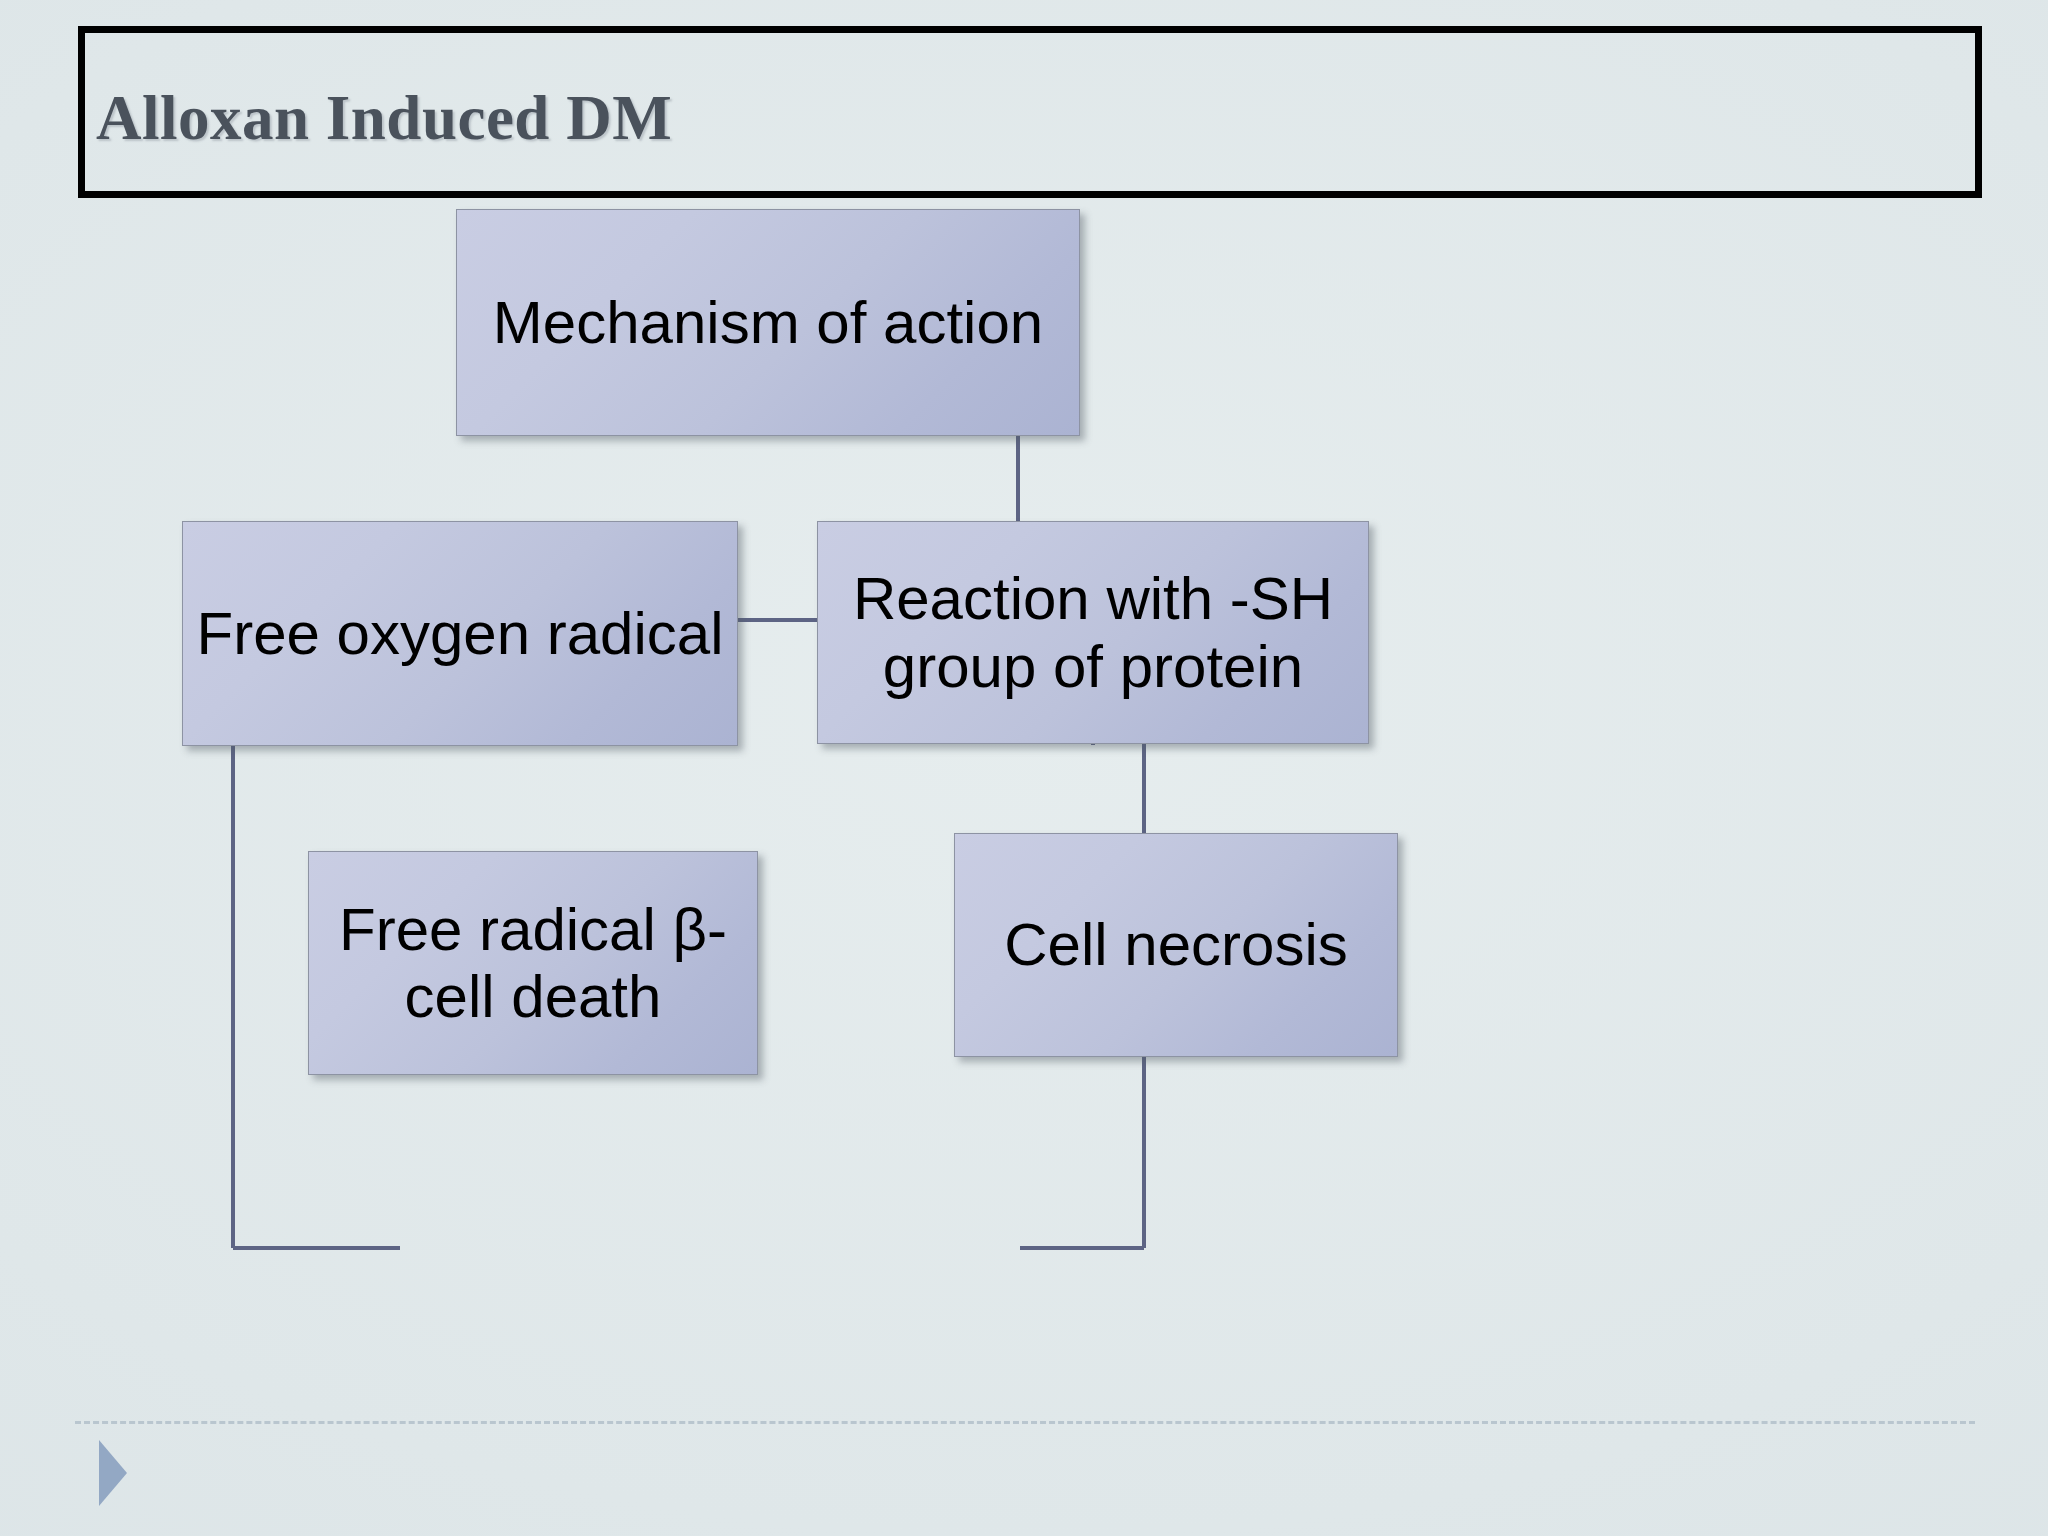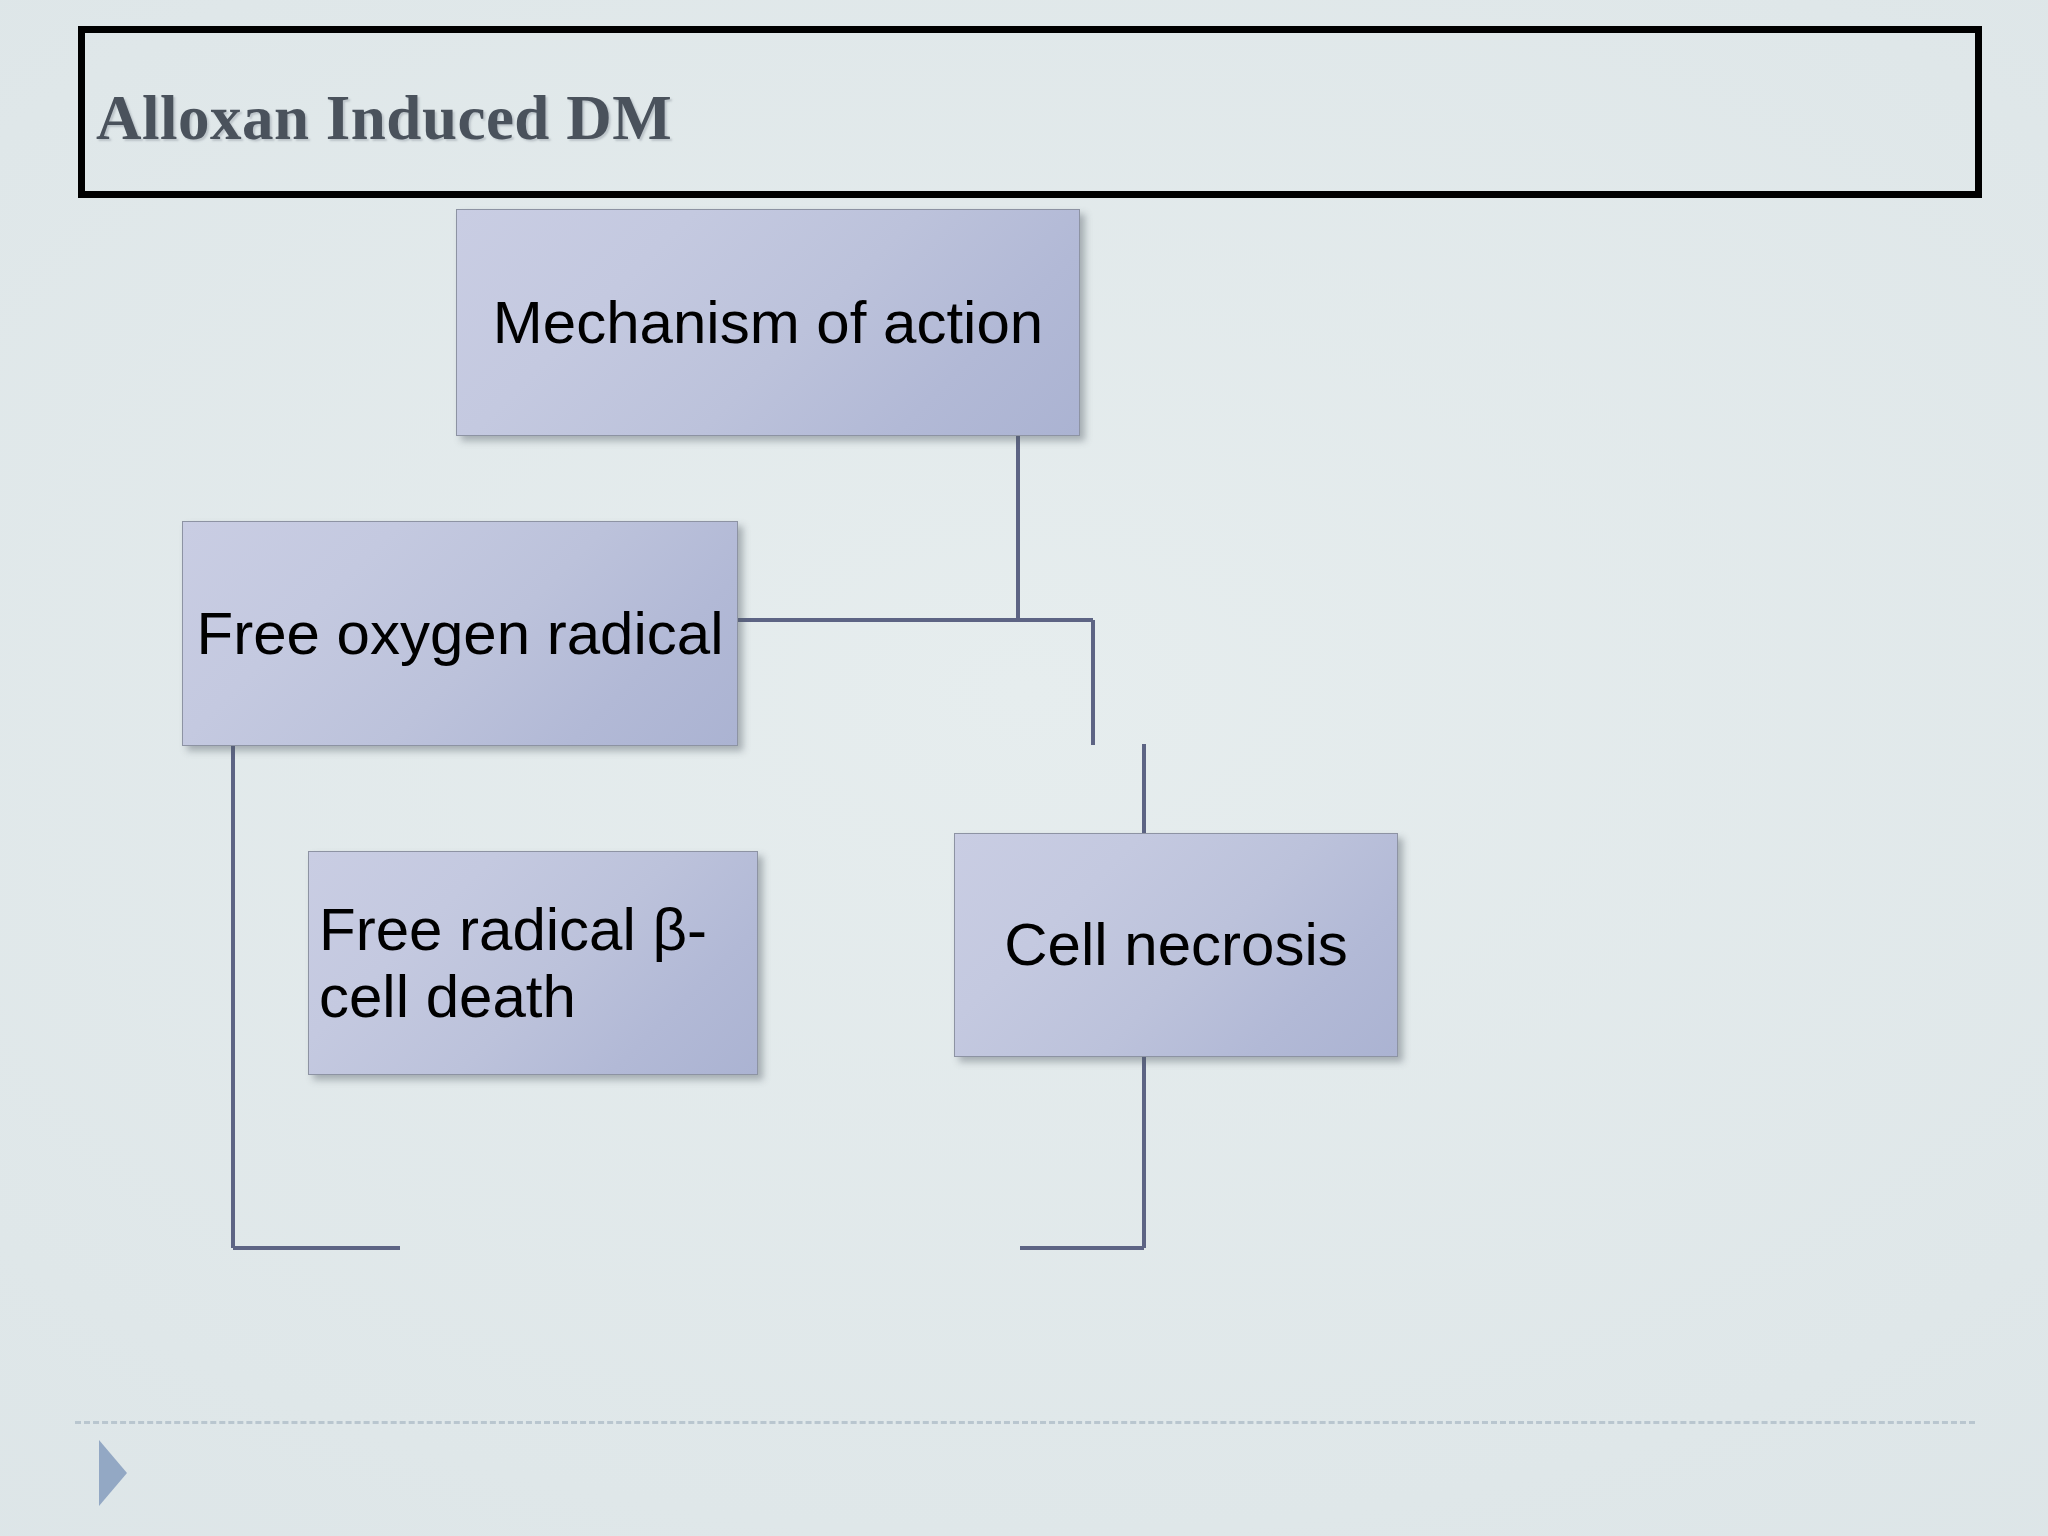--- a/index.html
+++ b/index.html
@@ -66,20 +66,21 @@
     background: linear-gradient(135deg,
         #c9cde3 0%,
         #c4c9e0 28%,
         #bcc2db 55%,
         #b2b9d6 78%,
         #abb3d2 100%);
     box-shadow: 5px 5px 7px rgba(80,90,100,0.42);
     display: flex;
     align-items: center;
     justify-content: center;
+    text-align: center;
     color: #000000;
     font-family: "Liberation Sans", sans-serif;
     font-size: 60px;
     line-height: 1.12;
     padding: 12px 10px;
   }
 
   #node-mechanism {
     left: 456px;  top: 209px;  width: 624px;  height: 227px;
   }
@@ -135,20 +136,21 @@
     <path d="M 233 1248 L 400 1248" fill="none" stroke="#5d6484" stroke-width="4"></path>
 
     <path d="M 1144 744 L 1144 1248" fill="none" stroke="#5d6484" stroke-width="4"></path>
     <path d="M 1144 1248 L 1020 1248" fill="none" stroke="#5d6484" stroke-width="4"></path>
   </svg>
 
   <div class="node" id="node-mechanism">Mechanism of action</div>
 
   <div class="node" id="node-free-oxygen-radical">Free oxygen radical</div>
 
+  <div class="node" id="node-reaction-sh-group">Reaction with -SH group of protein</div>
 
   <div class="node" id="node-free-radical-cell-death">Free radical β-cell death</div>
 
   <div class="node" id="node-cell-necrosis">Cell necrosis</div>
 
   <div class="footer-rule"></div>
   <div class="footer-triangle"></div>
 
 </div>
 

